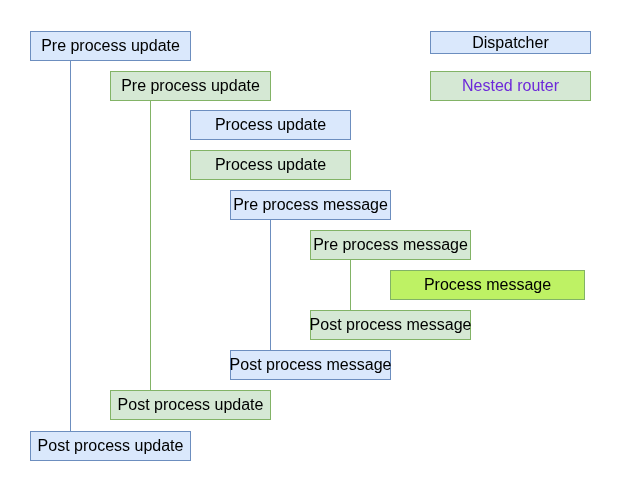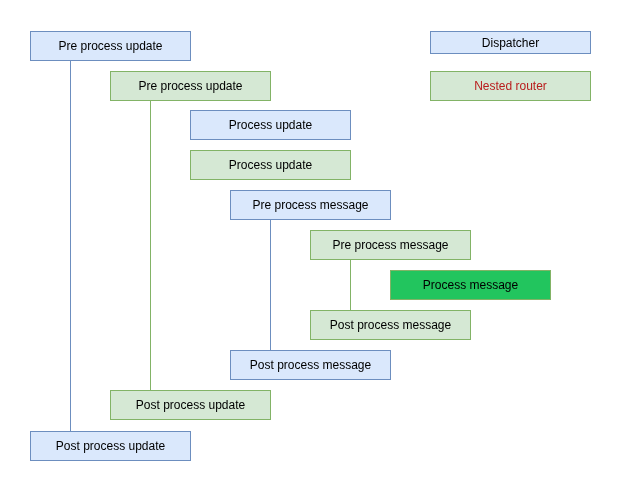--- a/index.html
+++ b/index.html
@@ -17,48 +17,48 @@
   }
   .node {
     position: absolute;
     width: 161px;
     height: 30px;
     box-sizing: border-box;
     border: 1px solid #000;
     display: flex;
     align-items: center;
     justify-content: center;
-    font-size: 12px;
+    font-size: 16px;
     color: #000000;
     white-space: nowrap;
     text-align: center;
   }
   .connector {
     position: absolute;
     width: 1px;
   }
 </style>
 </head>
 <body>
 
 <div class="canvas" style="width: 621px; height: 491px; background: rgb(255, 255, 255);">
 
   <div class="connector" style="left: 70px; top: 61px; height: 370px; background: rgb(108, 142, 191);"></div>
   <div class="connector" style="left: 150px; top: 101px; height: 289px; background: rgb(130, 179, 102);"></div>
   <div class="connector" style="left: 270px; top: 220px; height: 130px; background: rgb(108, 142, 191);"></div>
   <div class="connector" style="left: 350px; top: 260px; height: 50px; background: rgb(130, 179, 102);"></div>
 
   <div class="node" style="left: 430px; top: 31px; width: 161px; height: 23px; background: rgb(218, 232, 252); border-color: rgb(108, 142, 191); color: rgb(0, 0, 0);">Dispatcher</div>
-  <div class="node" style="left: 430px; top: 71px; width: 161px; height: 30px; background: rgb(213, 232, 212); border-color: rgb(130, 179, 102); color: #b91c1c;">Nested router</div>
+  <div class="node" style="left: 430px; top: 71px; width: 161px; height: 30px; background: rgb(213, 232, 212); border-color: rgb(130, 179, 102); color: #6d28d9;">Nested router</div>
 
   <div class="node" style="left: 30px; top: 31px; width: 161px; height: 30px; background: rgb(218, 232, 252); border-color: rgb(108, 142, 191); color: rgb(0, 0, 0);">Pre process update</div>
   <div class="node" style="left: 110px; top: 71px; width: 161px; height: 30px; background: rgb(213, 232, 212); border-color: rgb(130, 179, 102); color: rgb(0, 0, 0);">Pre process update</div>
   <div class="node" style="left: 190px; top: 110px; width: 161px; height: 30px; background: rgb(218, 232, 252); border-color: rgb(108, 142, 191); color: rgb(0, 0, 0);">Process update</div>
   <div class="node" style="left: 190px; top: 150px; width: 161px; height: 30px; background: rgb(213, 232, 212); border-color: rgb(130, 179, 102); color: rgb(0, 0, 0);">Process update</div>
   <div class="node" style="left: 230px; top: 190px; width: 161px; height: 30px; background: rgb(218, 232, 252); border-color: rgb(108, 142, 191); color: rgb(0, 0, 0);">Pre process message</div>
   <div class="node" style="left: 310px; top: 230px; width: 161px; height: 30px; background: rgb(213, 232, 212); border-color: rgb(130, 179, 102); color: rgb(0, 0, 0);">Pre process message</div>
-  <div class="node" style="left: 390px; top: 270px; width: 161px; height: 30px; background: #22c55e; border-color: rgb(130, 179, 102); color: rgb(0, 0, 0);">Process message</div>
+  <div class="node" style="left: 390px; top: 270px; width: 195px; height: 30px; background: #bef264; border-color: rgb(130, 179, 102); color: rgb(0, 0, 0);">Process message</div>
   <div class="node" style="left: 310px; top: 310px; width: 161px; height: 30px; background: rgb(213, 232, 212); border-color: rgb(130, 179, 102); color: rgb(0, 0, 0);">Post process message</div>
   <div class="node" style="left: 230px; top: 350px; width: 161px; height: 30px; background: rgb(218, 232, 252); border-color: rgb(108, 142, 191); color: rgb(0, 0, 0);">Post process message</div>
   <div class="node" style="left: 110px; top: 390px; width: 161px; height: 30px; background: rgb(213, 232, 212); border-color: rgb(130, 179, 102); color: rgb(0, 0, 0);">Post process update</div>
   <div class="node" style="left: 30px; top: 431px; width: 161px; height: 30px; background: rgb(218, 232, 252); border-color: rgb(108, 142, 191); color: rgb(0, 0, 0);">Post process update</div>
 
 </div>
 
 </body></html>

